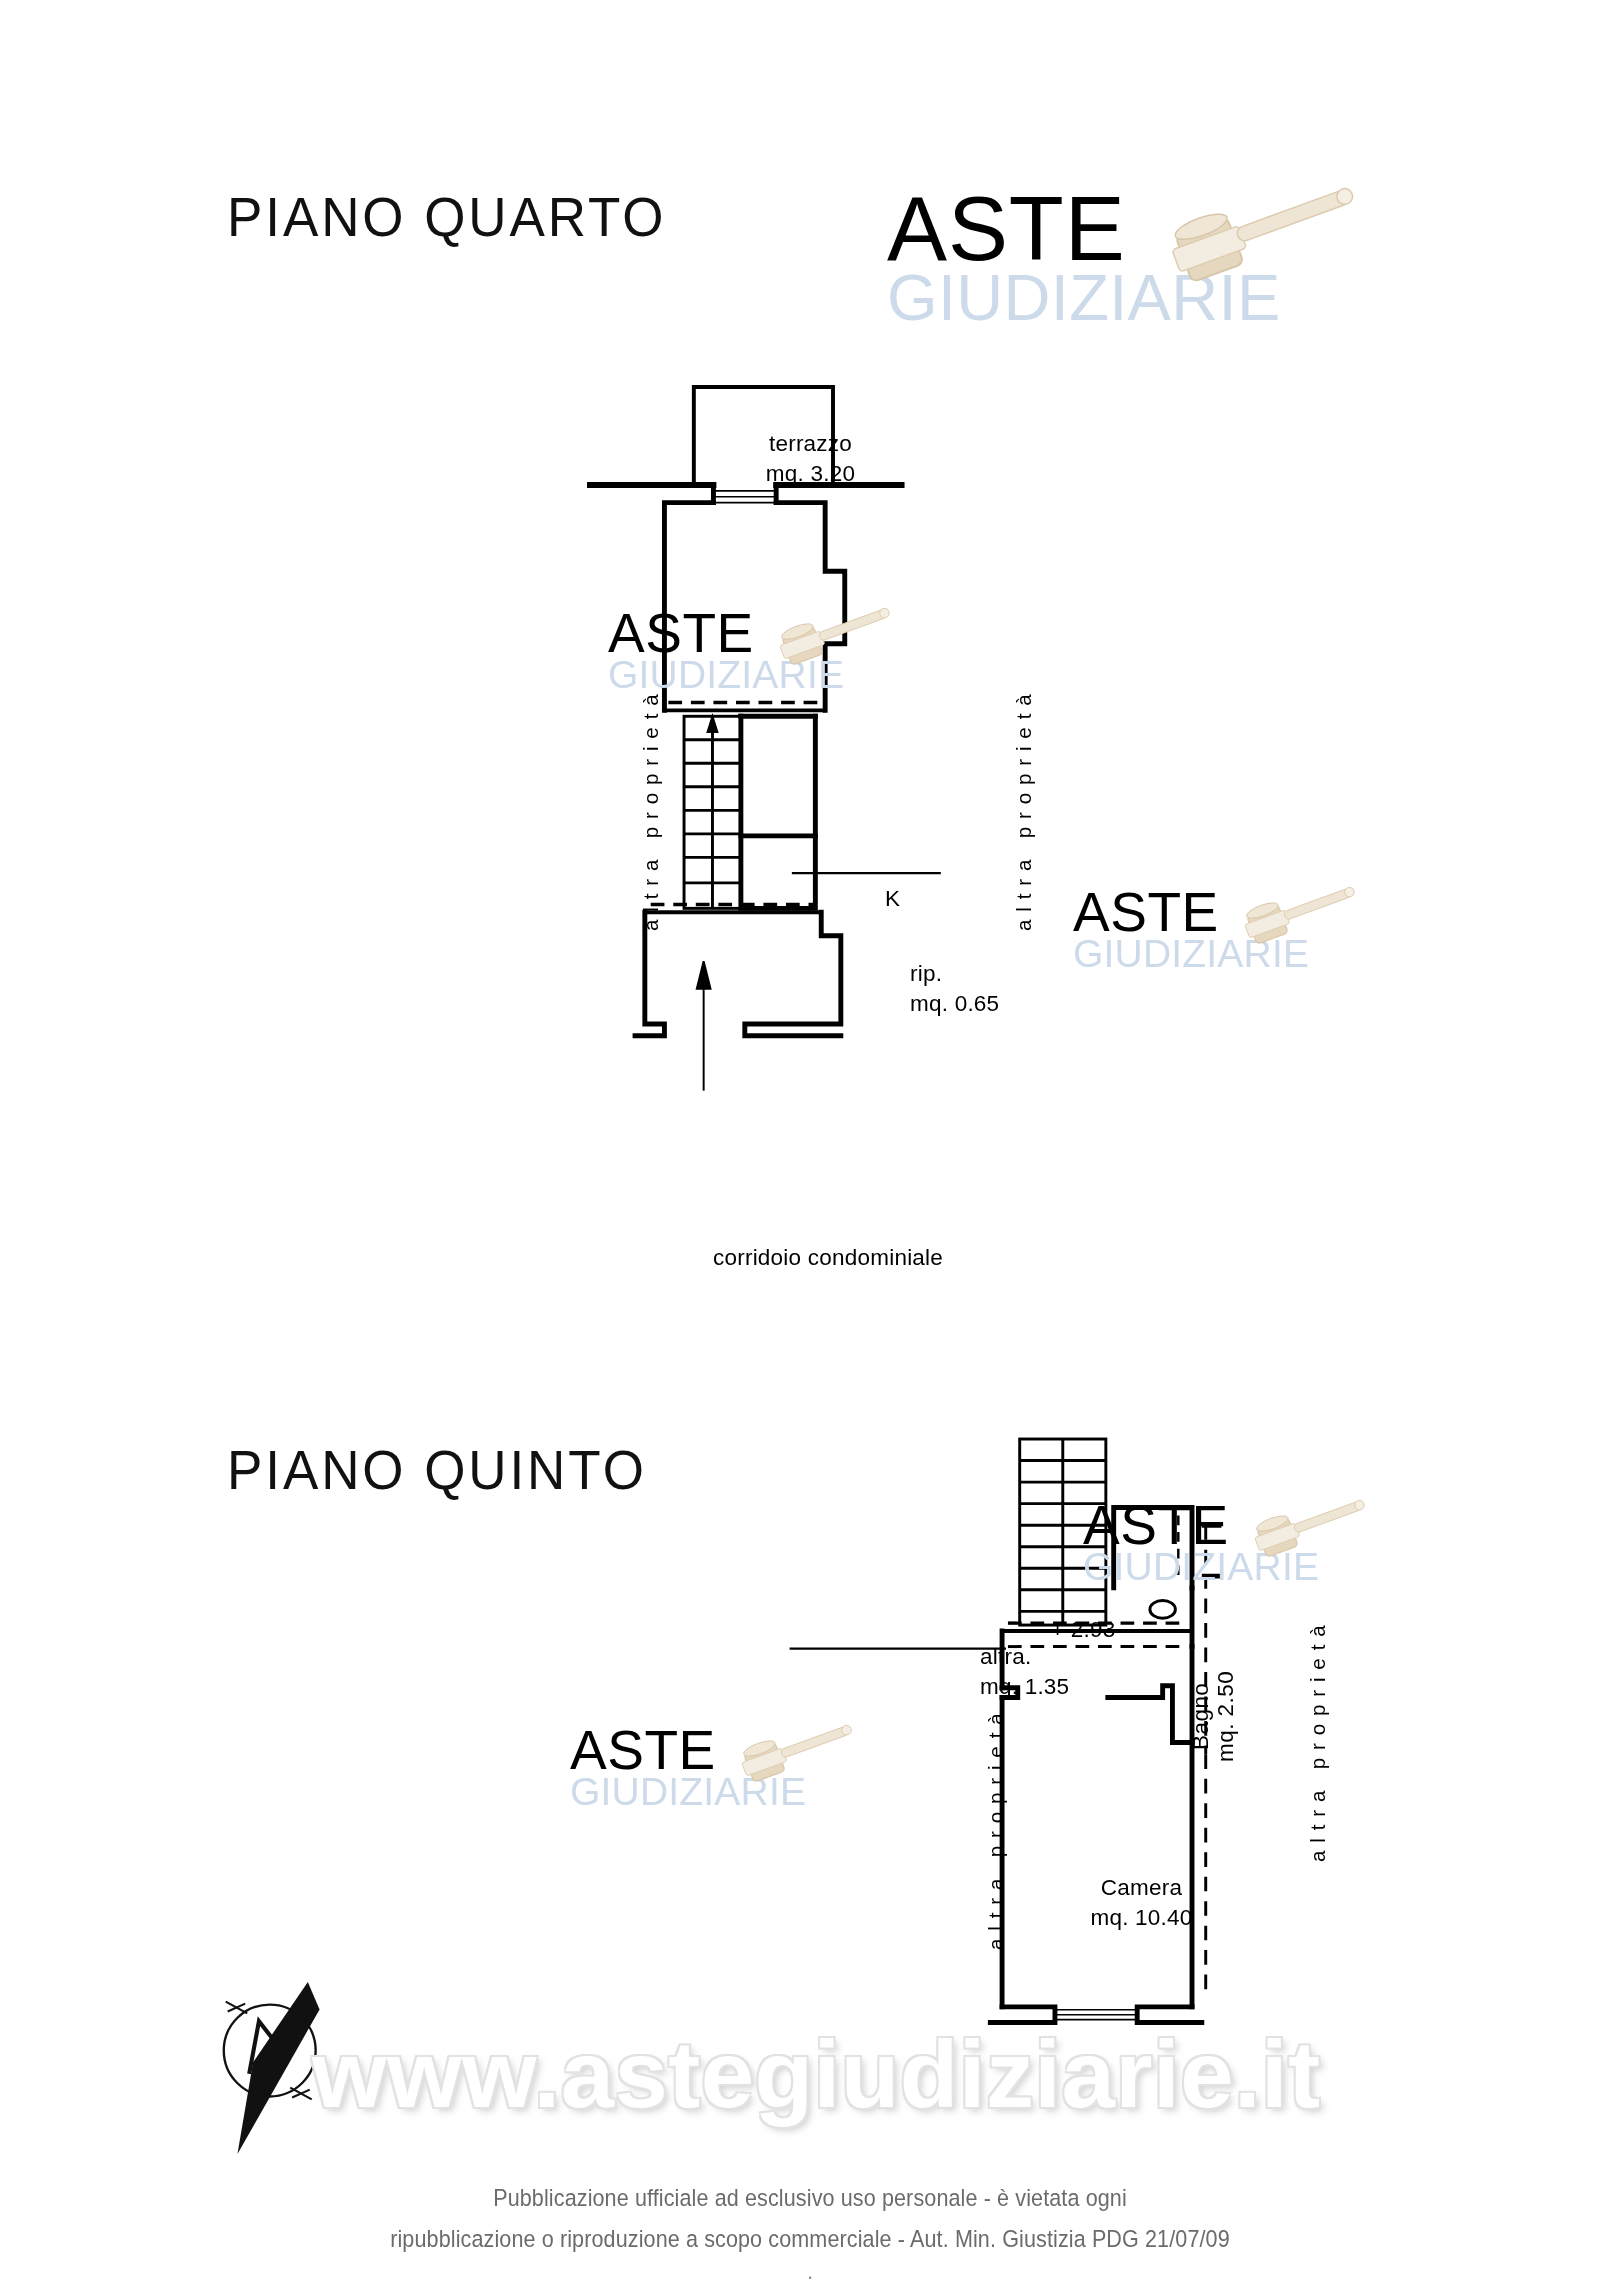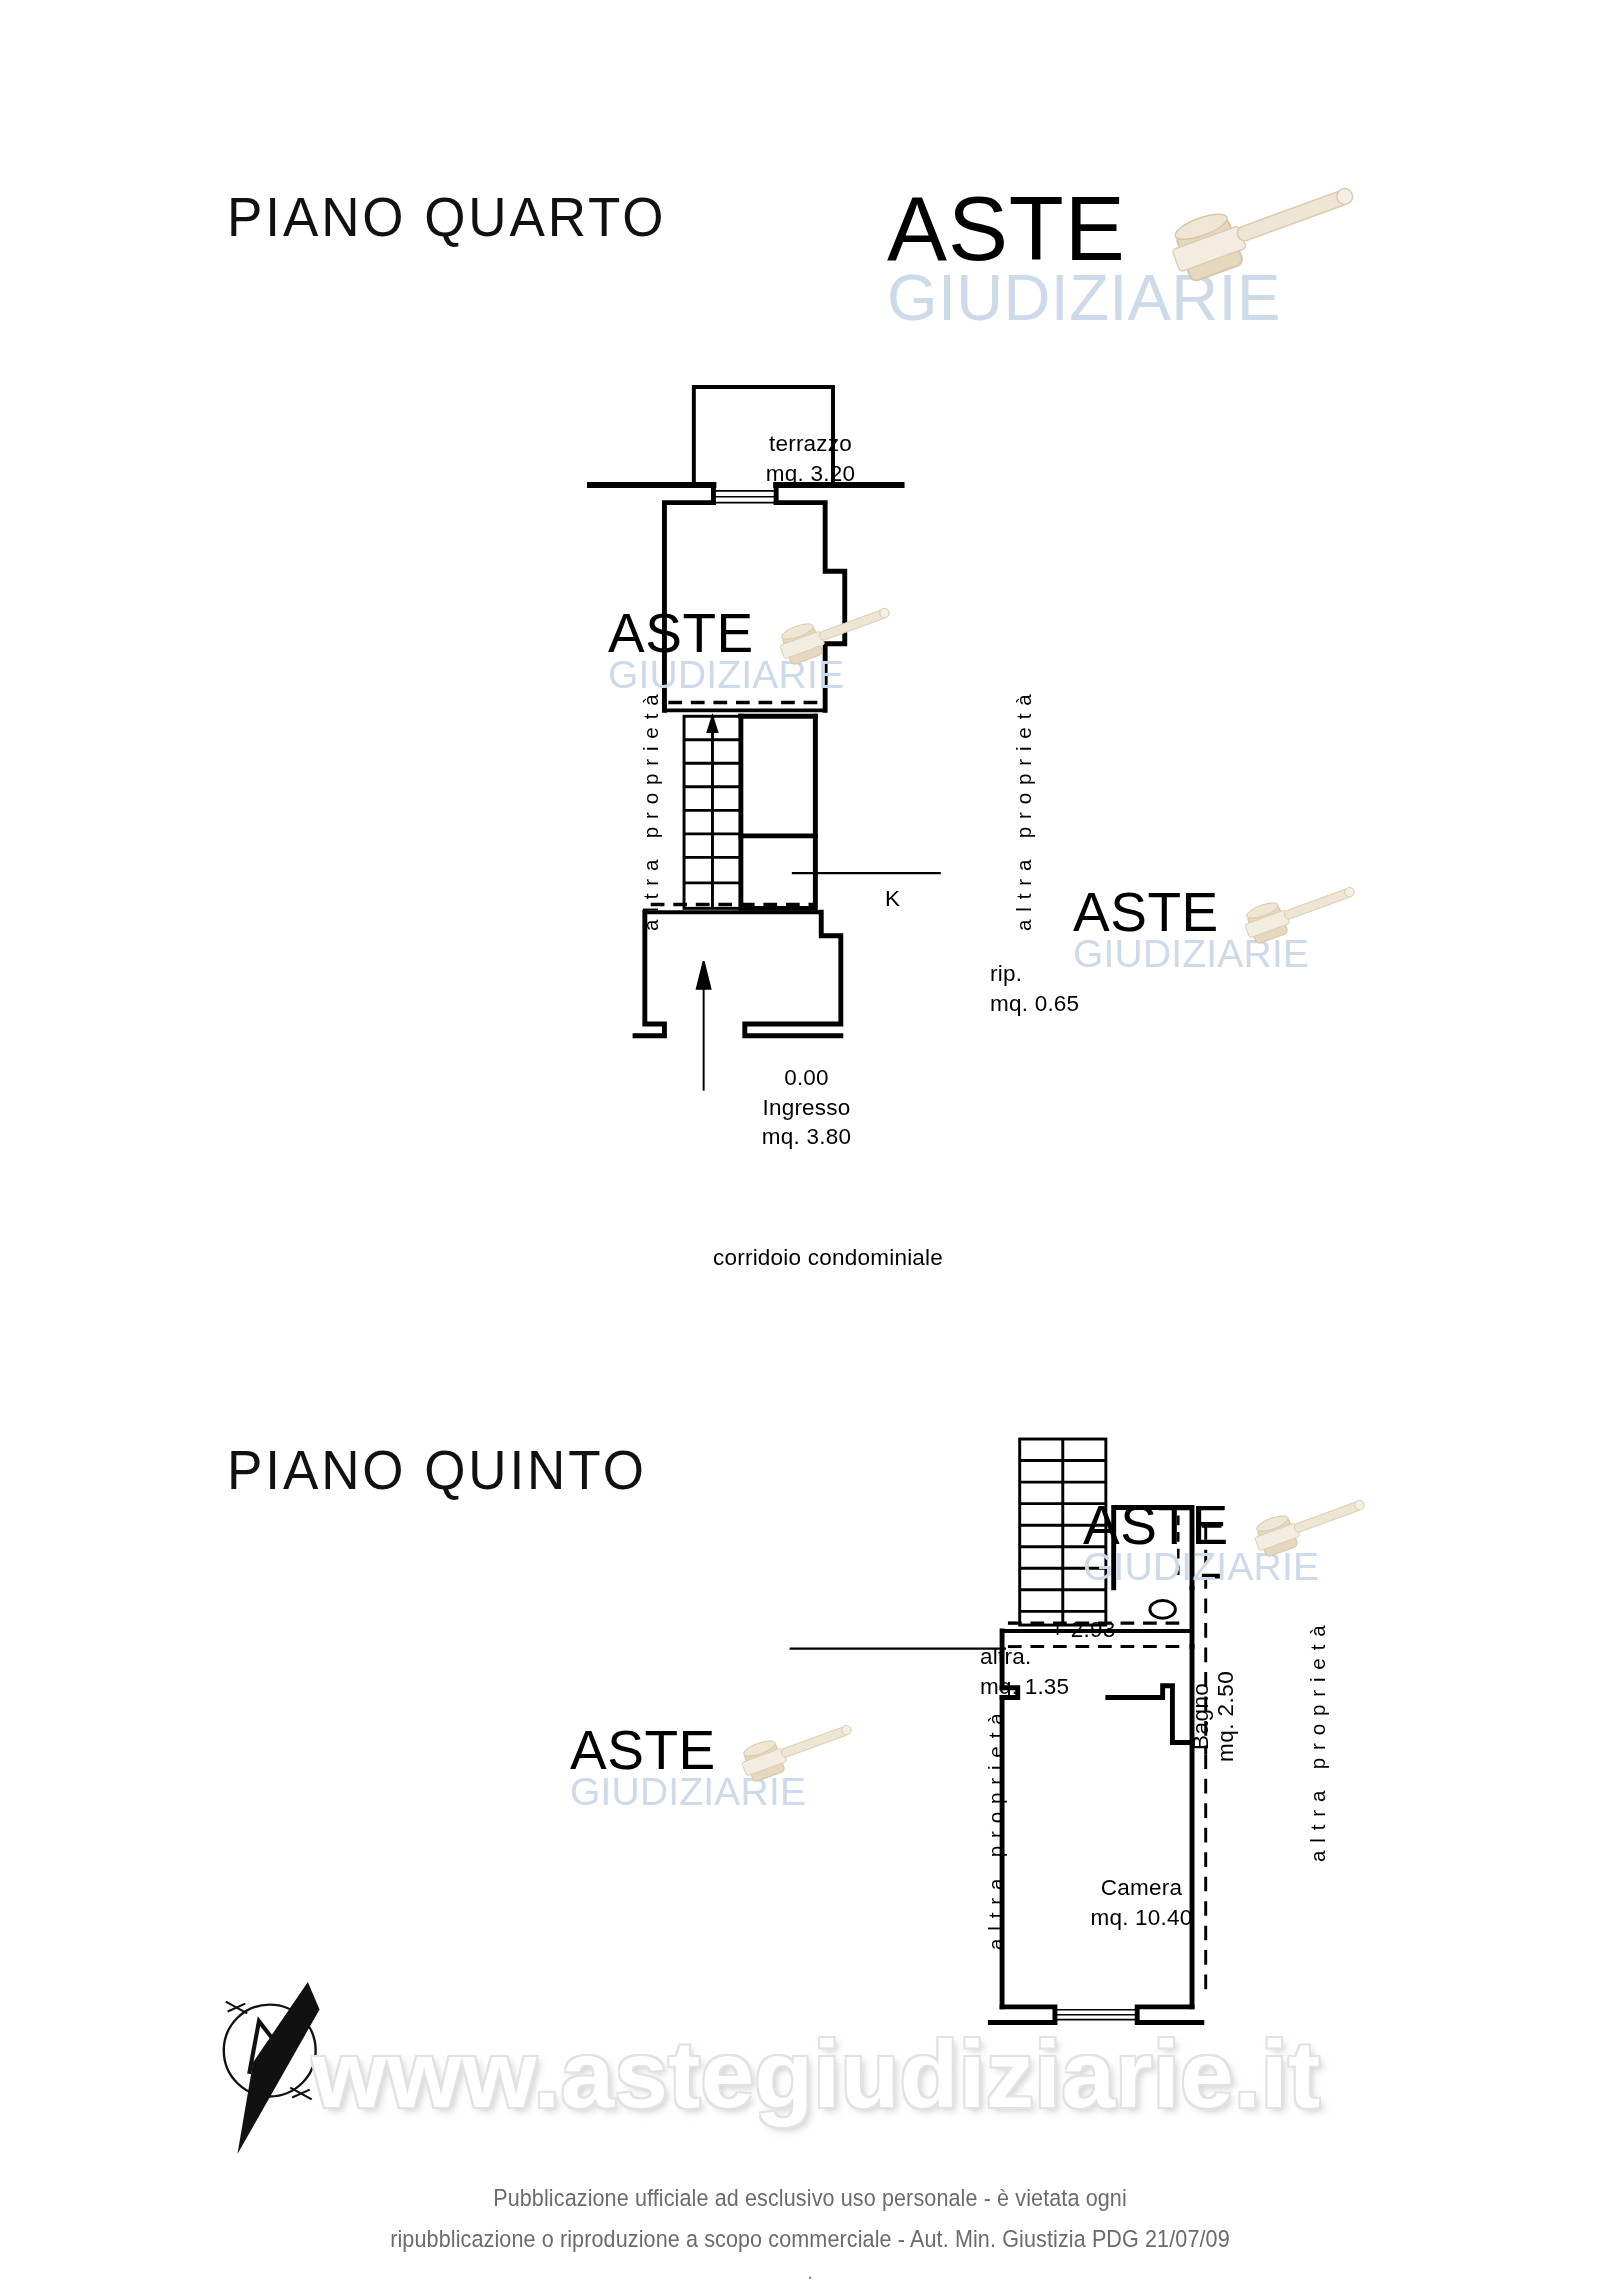--- a/index.html
+++ b/index.html
@@ -281,30 +281,25 @@
   </div>
 
   <div class="room-label" id="lab-terrazzo" style="left:727px; top:429px; width:167px;">
     <div>terrazzo</div>
     <div>mq. 3.20</div>
   </div>
 
 
   <div class="plain-label" id="lab-k" style="left:885px; top:886px;">K</div>
 
-  <div class="room-label left" id="lab-rip" style="left:990px; top:959px;">
+  <div class="room-label left" id="lab-rip" style="left:910px; top:959px;">
     <div>rip.</div>
     <div>mq. 0.65</div>
   </div>
 
-  <div class="room-label" id="lab-ingresso" style="left:723px; top:1063px; width:167px;">
-    <div>0.00</div>
-    <div>Ingresso</div>
-    <div>mq. 3.80</div>
-  </div>
 
   <div class="plain-label" id="lab-corridoio" style="left:713px; top:1245px;">corridoio condominiale</div>
 
   <div class="vlabel" id="vlab-q-left" style="left:639px; top:931px;">altra proprietà</div>
 
   <div class="vlabel" id="vlab-q-right" style="left:1012px; top:931px;">altra proprietà</div>
 
   <div class="wm-logo" id="wm-sogg">
     <span class="wm-aste">ASTE</span>
     <span class="wm-giud">GIUDIZIARIE</span>

